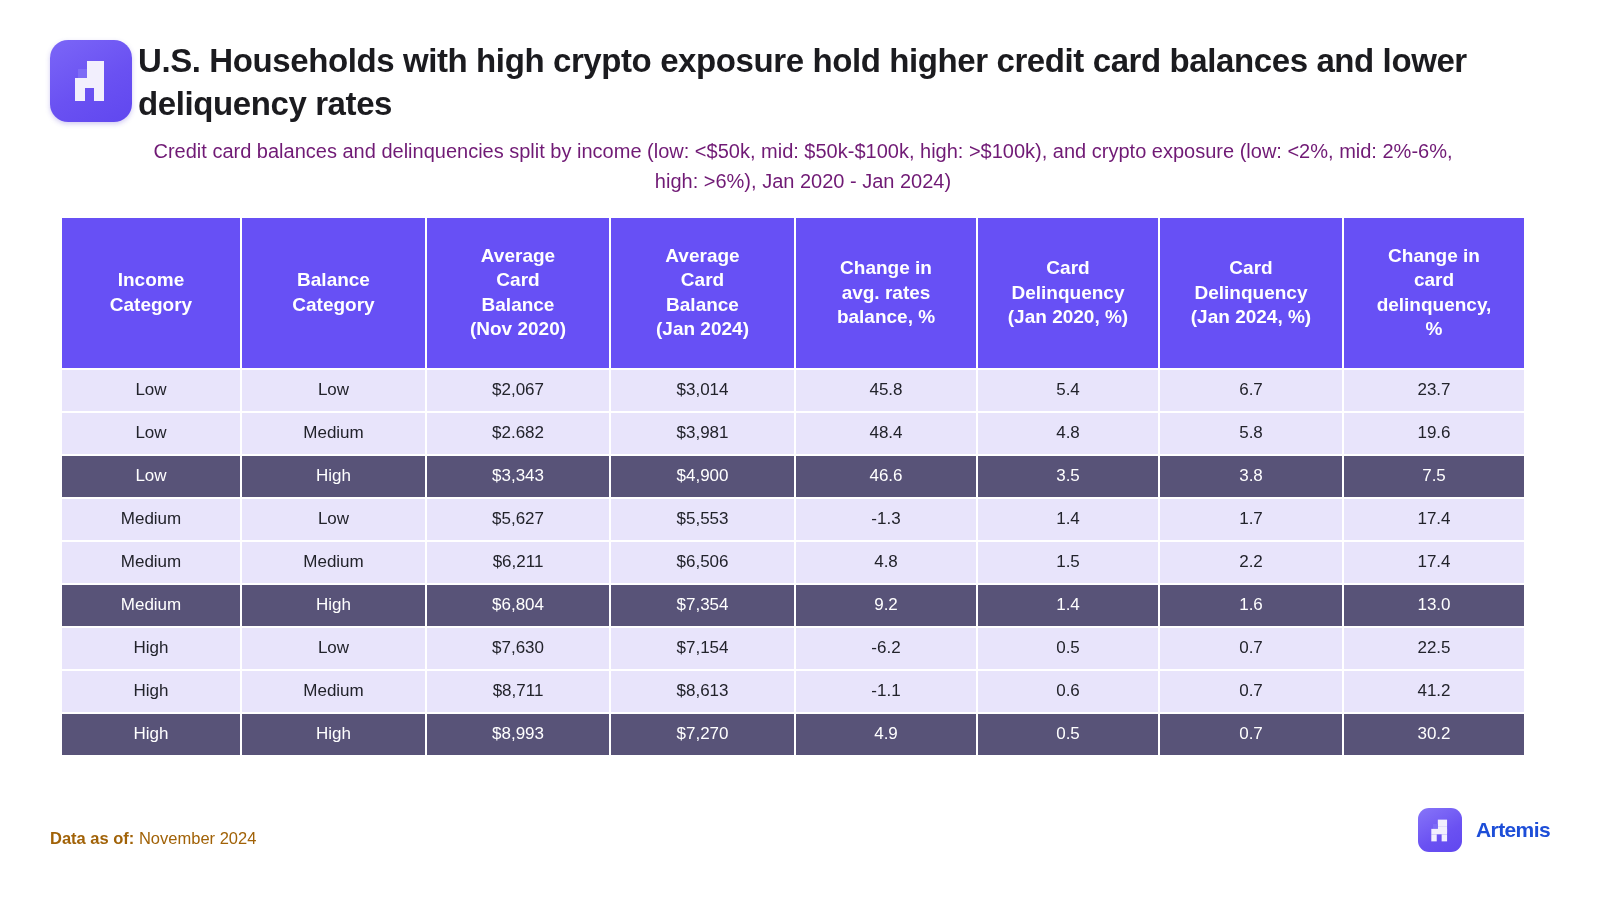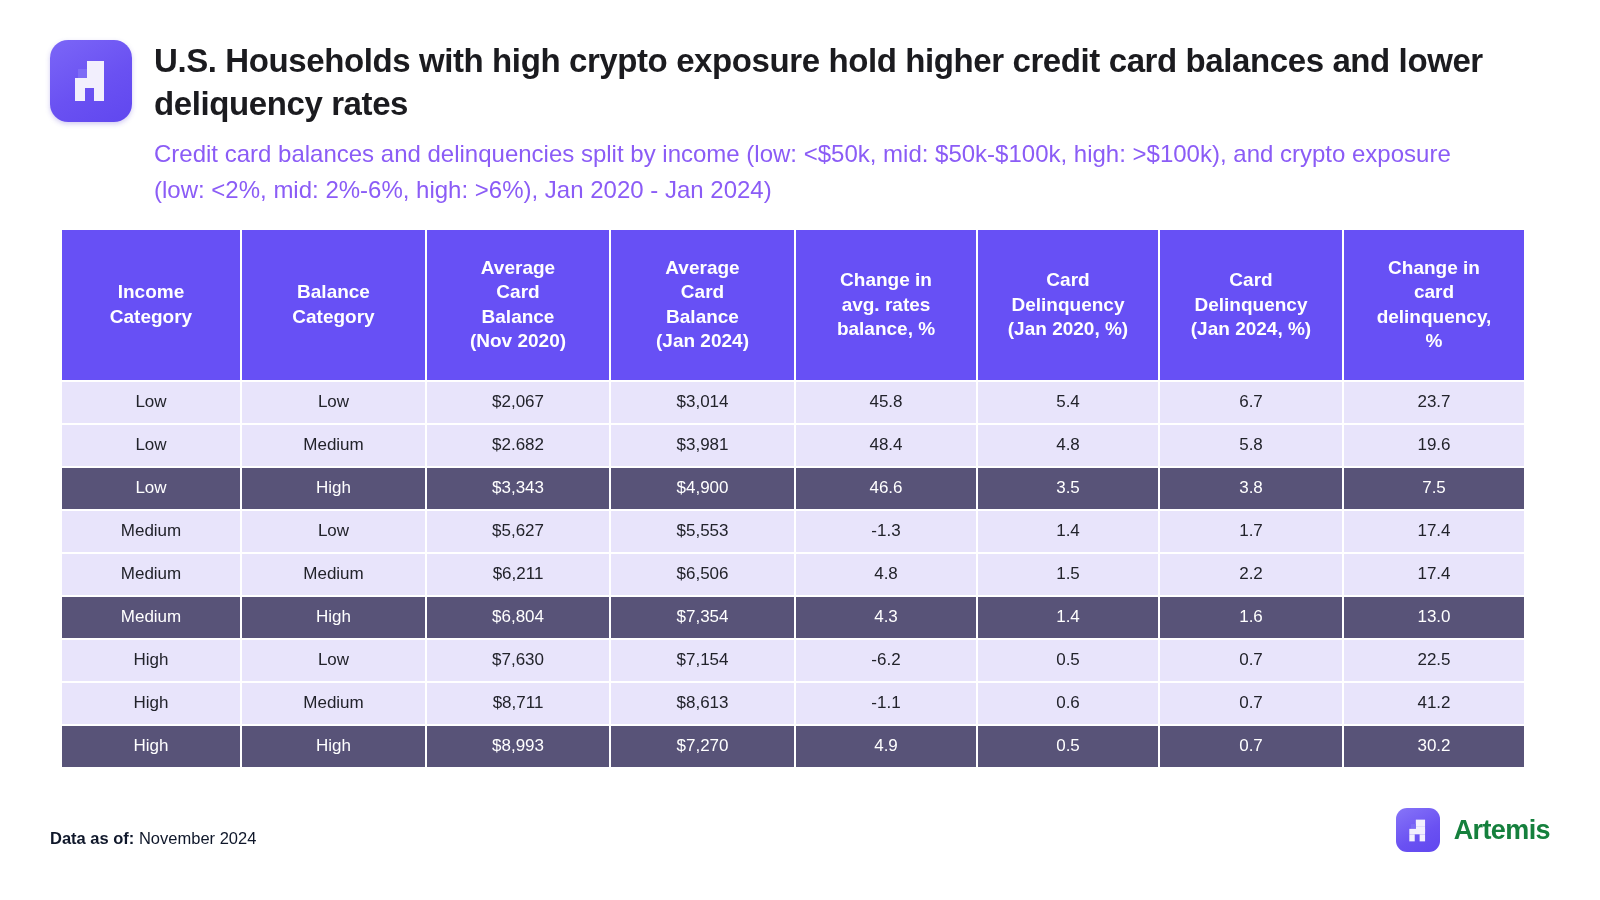--- a/index.html
+++ b/index.html
@@ -34,38 +34,39 @@
     border-radius: 18px;
     background: linear-gradient(150deg, #7b66f7 0%, #6a51f2 55%, #6047ef 100%);
     box-shadow: 0 2px 5px rgba(90,70,210,0.28);
     display: flex;
     align-items: center;
     justify-content: center;
     margin-top: 2px;
   }
   .brand-mark svg { display: block; }
   .header-text {
-    margin-left: 22px;
+    margin-left: 6px;
     padding-top: 2px;
   }
   .title {
     font-size: 33px;
     font-weight: bold;
     line-height: 1.30;
     color: #1b1b1f;
     letter-spacing: -0.4px;
     max-width: 1390px;
     margin: 0;
   }
   .subtitle {
-    font-size: 24px;
+    font-size: 20px;
     line-height: 1.50;
-    color: #8b5cf6;
+    color: #701a75;
     margin: 10px 0 0 0;
     max-width: 1330px;
+    text-align: center;
   }
 
   
   .table-wrap {
     margin: 20px 0 0 60px;
     width: 1448px;
   }
   table.data-table {
     border-collapse: separate;
     border-spacing: 2px 2px;
@@ -107,43 +108,43 @@
     left: 50px;
     right: 50px;
     bottom: 46px;
     display: flex;
     align-items: flex-end;
     justify-content: space-between;
   }
   .footnotes {
     font-size: 16.5px;
     line-height: 1.80;
-    color: #0f172a;
+    color: #a16207;
     text-align: right;
   }
   .footnotes .lbl { font-weight: bold; }
   .artemis-lockup {
     display: flex;
     align-items: center;
     gap: 14px;
     margin-bottom: 2px;
   }
   .artemis-mark {
     width: 44px;
     height: 44px;
     border-radius: 11px;
     background: linear-gradient(150deg, #8775f8 0%, #6a51f2 60%, #6047ef 100%);
     display: flex;
     align-items: center;
     justify-content: center;
   }
   .artemis-word {
-    font-size: 27px;
+    font-size: 21px;
     font-weight: bold;
-    color: #15803d;
+    color: #1d4ed8;
     letter-spacing: -0.6px;
   }
 </style>
 </head>
 <body>
 
 <div class="page">
 
   <div class="header">
     <div class="brand-mark">
@@ -270,21 +271,21 @@
             <td>4.8</td>
             <td>1.5</td>
             <td>2.2</td>
             <td>17.4</td>
           </tr>
           <tr class="row-dark">
             <td>Medium</td>
             <td>High</td>
             <td>$6,804</td>
             <td>$7,354</td>
-            <td>4.3</td>
+            <td>9.2</td>
             <td>1.4</td>
             <td>1.6</td>
             <td>13.0</td>
           </tr>
           <tr class="row-light">
             <td>High</td>
             <td>Low</td>
             <td>$7,630</td>
             <td>$7,154</td>
             <td>-6.2</td>

